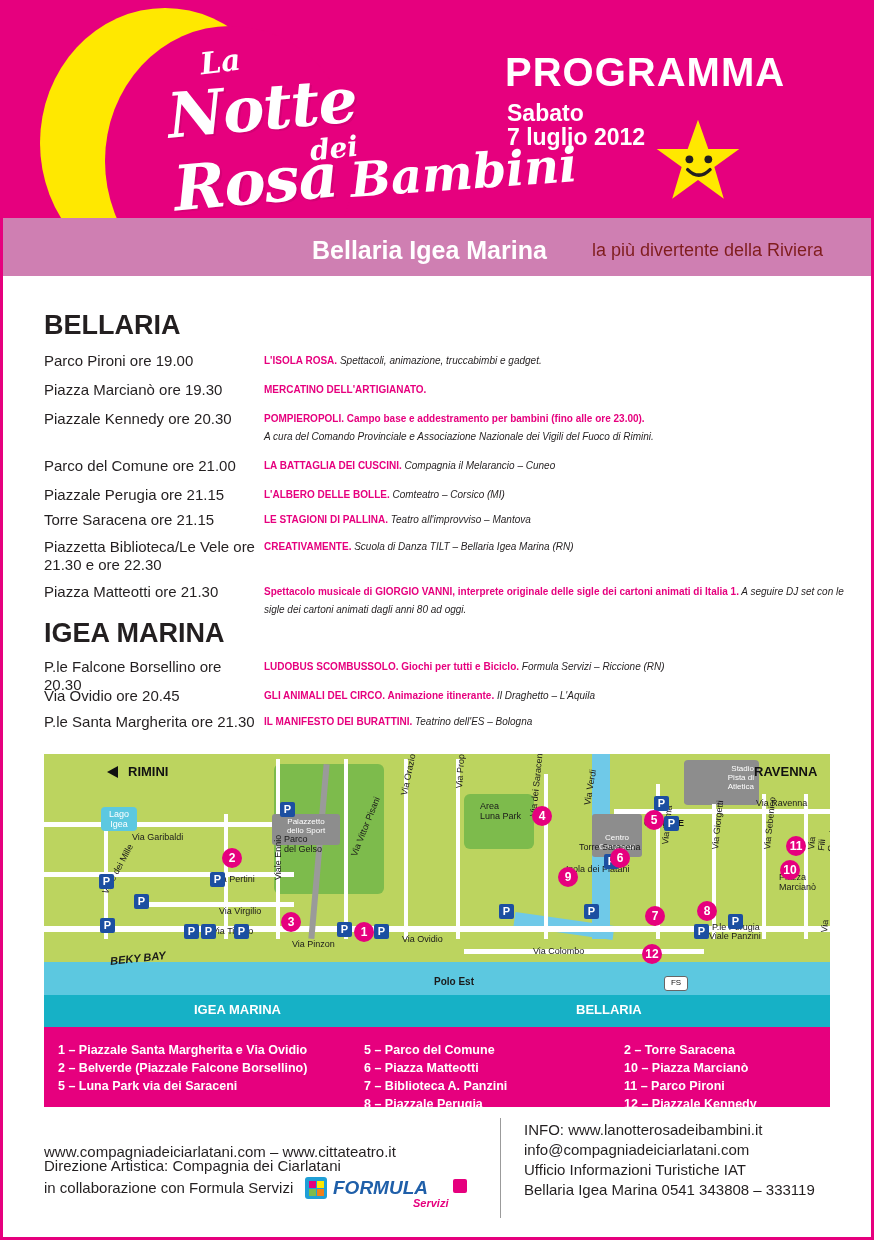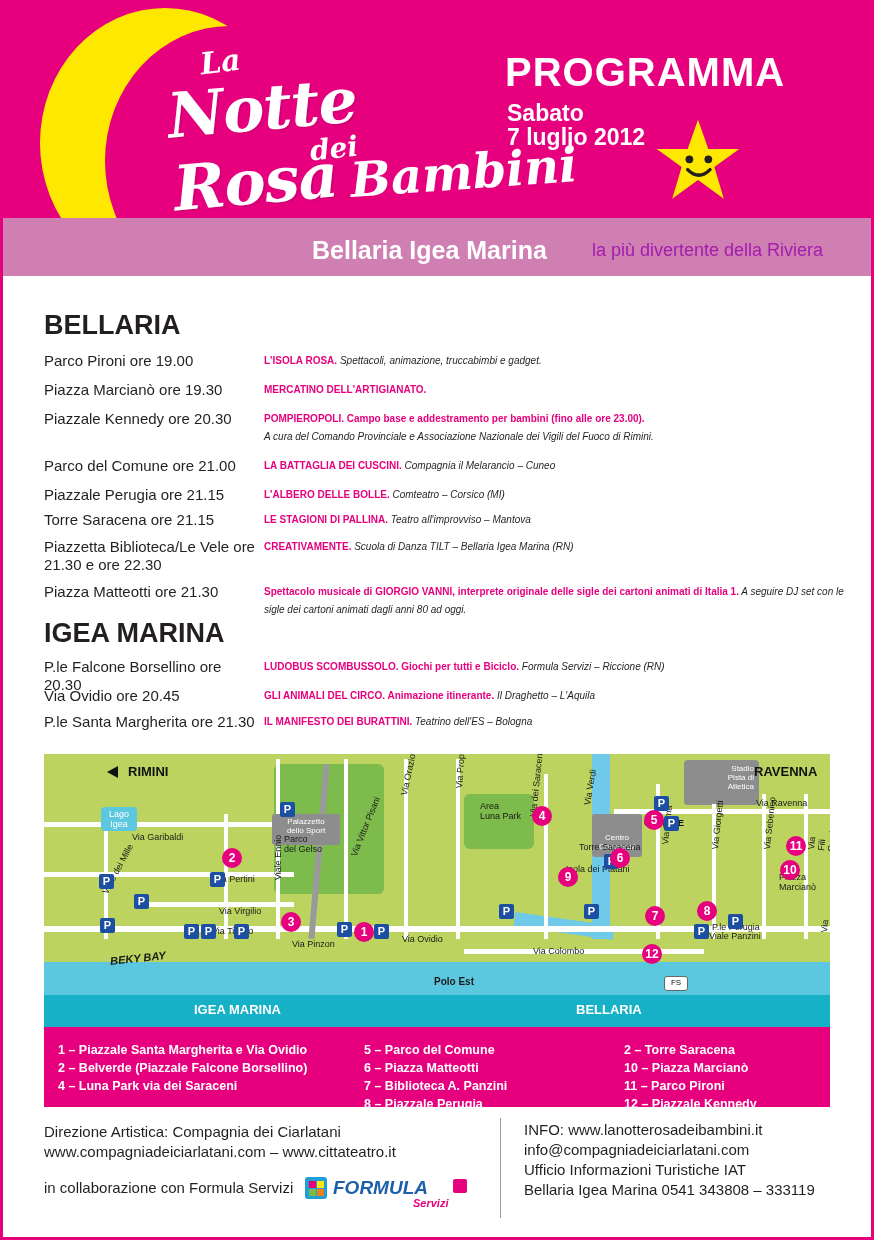--- a/index.html
+++ b/index.html
@@ -71,21 +71,21 @@
     background:#d183b4;
   }
   .band-inner{
     position:absolute;left:0;top:0;width:874px;height:58px;
     background:linear-gradient(to right, #cf7fb2 0%, #cf7fb2 100%);
   }
   .band-text1{
     position:absolute;left:312px;top:236px;color:#fff;font-size:25px;font-weight:bold;
   }
   .band-text2{
-    position:absolute;left:592px;top:240px;color:#a21caf;font-size:18px;
+    position:absolute;left:592px;top:240px;color:#7f1d1d;font-size:18px;
   }
   
   .section-title{
     position:absolute;left:44px;color:#231f20;font-size:27px;font-weight:bold;
   }
   .rows{position:absolute;left:0;top:0;width:874px;}
   .row{position:absolute;left:0;width:874px;}
   .row .place{
     position:absolute;left:44px;width:215px;color:#231f20;font-size:15px;line-height:18px;
   }
@@ -332,41 +332,41 @@
 
   <div class="legend-band">
     <span style="left:150px;">IGEA MARINA</span>
     <span style="left:532px;">BELLARIA</span>
   </div>
 
   <div class="legend-pink">
     <div class="legend-col" style="left:14px;top:14px;width:300px;">
       <div>1 – Piazzale Santa Margherita e Via Ovidio</div>
       <div>2 – Belverde (Piazzale Falcone Borsellino)</div>
-      <div>4 – Luna Park via dei Saraceni</div>
+      <div>5 – Luna Park via dei Saraceni</div>
     </div>
     <div class="legend-col" style="left:320px;top:14px;width:250px;">
       <div>5 – Parco del Comune</div>
       <div>6 – Piazza Matteotti</div>
       <div>7 – Biblioteca A. Panzini</div>
       <div>8 – Piazzale Perugia</div>
     </div>
     <div class="legend-col" style="left:580px;top:14px;width:210px;">
       <div>2 – Torre Saracena</div>
       <div>10 – Piazza Marcianò</div>
       <div>11 – Parco Pironi</div>
       <div>12 – Piazzale Kennedy</div>
     </div>
   </div>
 </div>
 
 <div class="footer"></div>
 <div class="vline"></div>
 
-<div class="foot-text" style="left:44px;top:1122px;">Direzione Artistica: Compagnia dei Ciarlatani</div>
+<div class="foot-text" style="left:44px;top:1156px;">Direzione Artistica: Compagnia dei Ciarlatani</div>
 <div class="foot-text" style="left:44px;top:1142px;">www.compagniadeiciarlatani.com – www.cittateatro.it</div>
 <div class="foot-text" style="left:44px;top:1178px;">in collaborazione con Formula Servizi</div>
 
 <div class="formula">
   <svg width="180" height="38" viewBox="0 0 180 38">
     <rect x="0" y="2" width="22" height="22" rx="3" fill="#1f9fd6"></rect>
     <rect x="4" y="6" width="7" height="7" fill="#e6007e"></rect>
     <rect x="12" y="6" width="7" height="7" fill="#ffe800"></rect>
     <rect x="4" y="14" width="7" height="7" fill="#7dbb4c"></rect>
     <rect x="12" y="14" width="7" height="7" fill="#ef7f1a"></rect>

